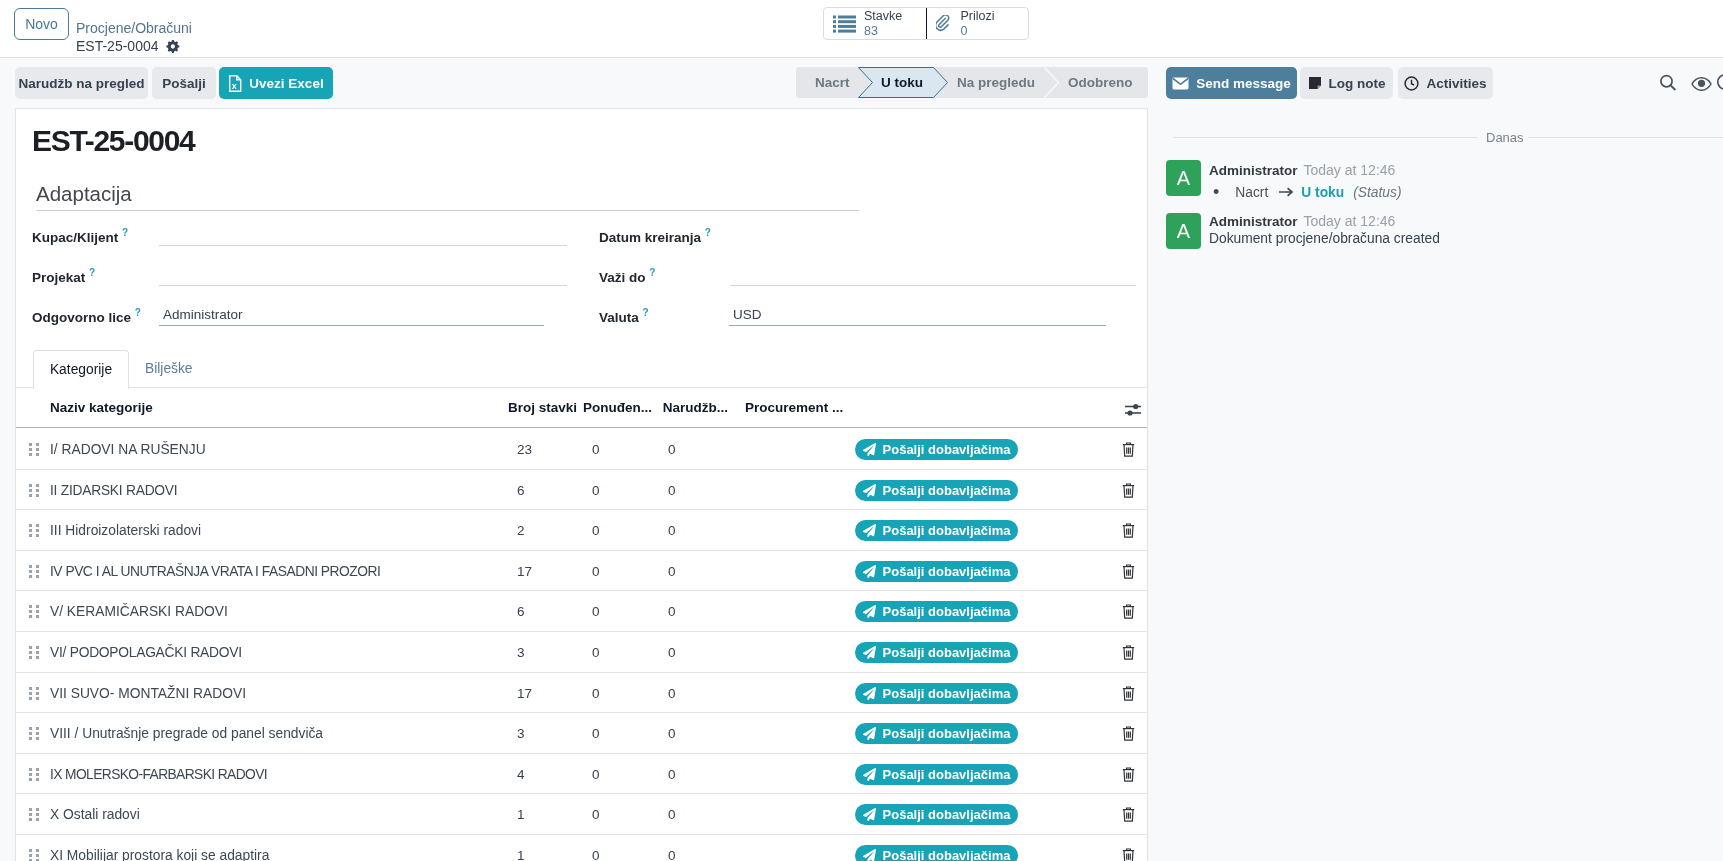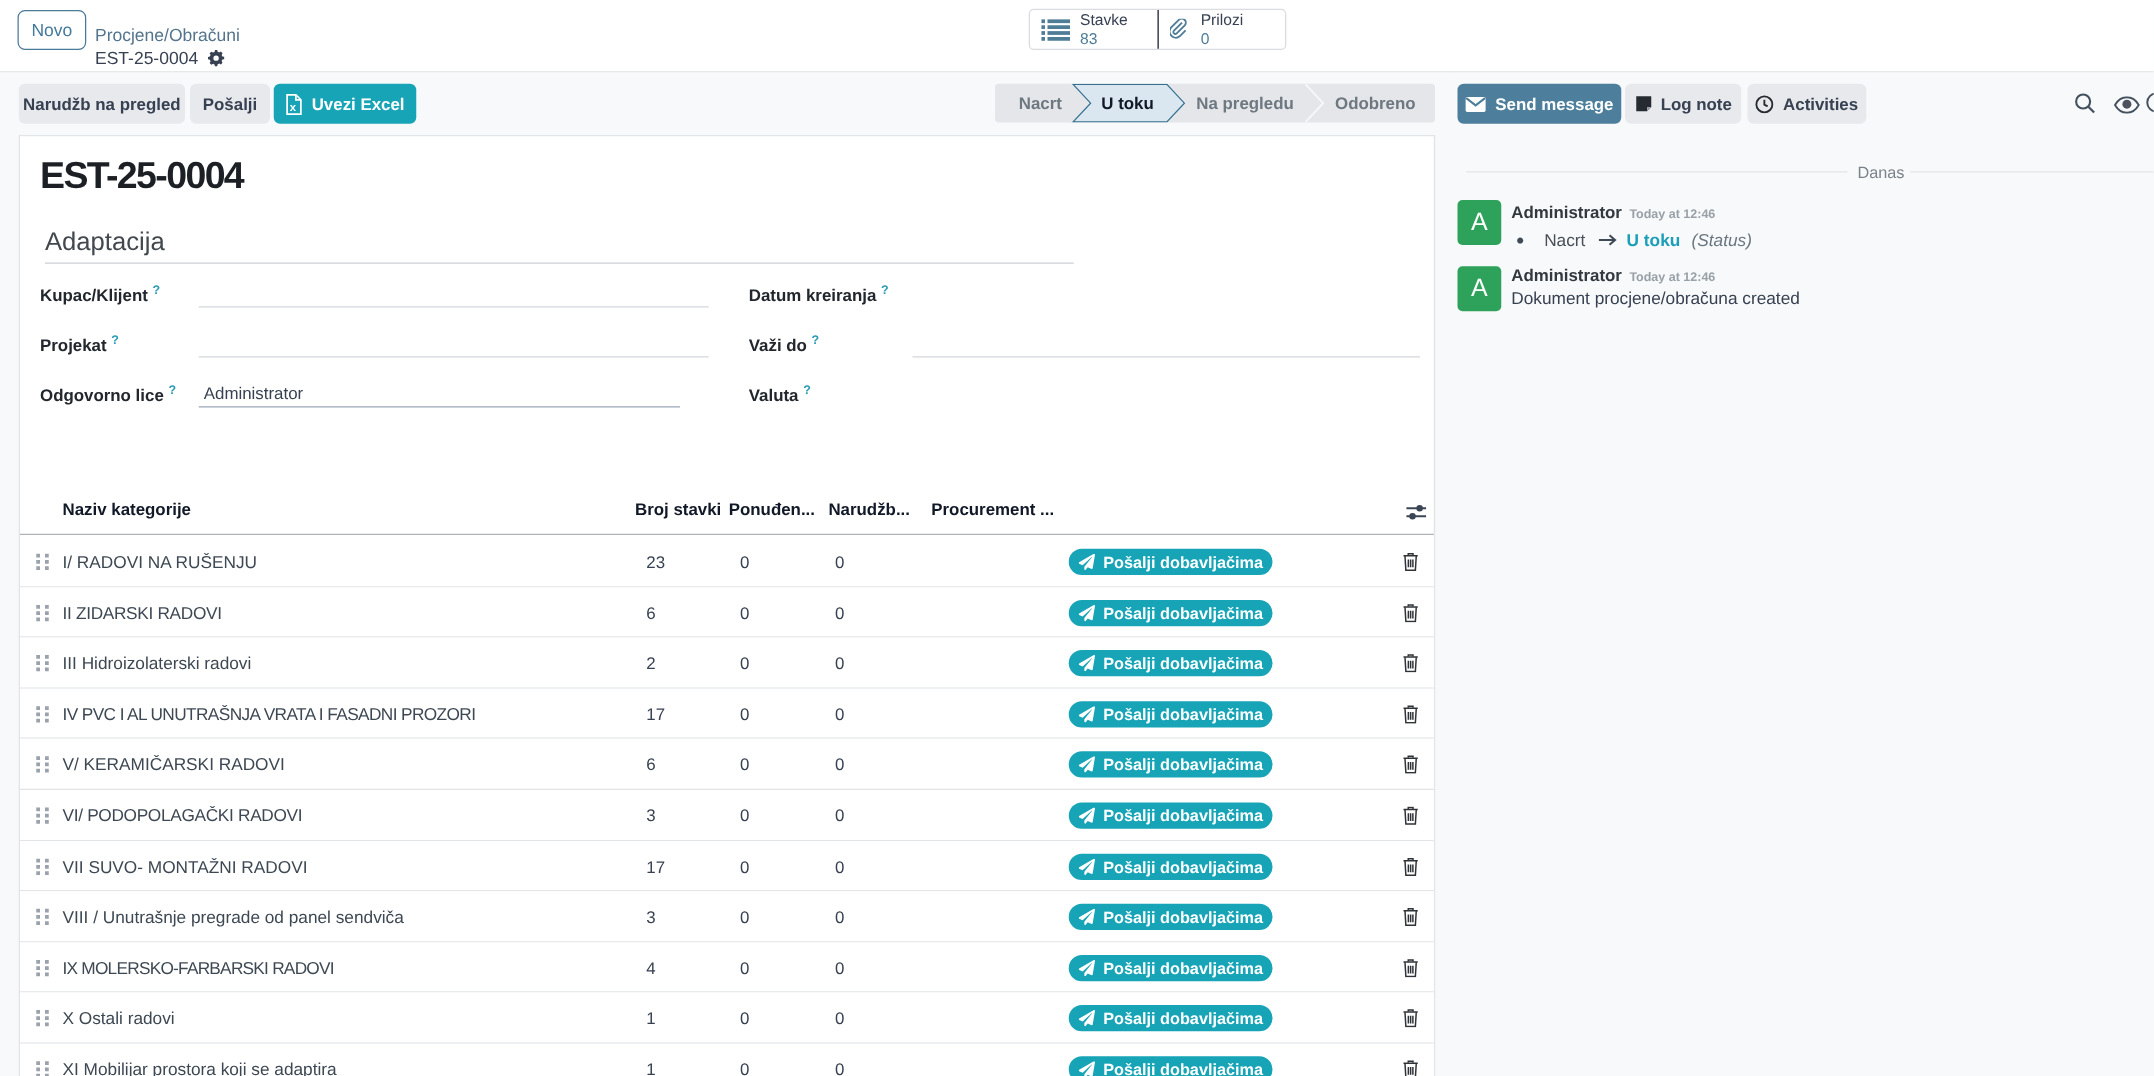--- a/index.html
+++ b/index.html
@@ -59,21 +59,21 @@
 .trash { position:absolute; left:1106px; top:13px; }
 
 
 #chatbtns .btn { top:9px; }
 #danas { position:absolute; left:10px; top:72px; width:550px; height:14px; }
 #danas .l { position:absolute; top:7px; border-top:1px solid #e2e5e8; }
 #danas .t { position:absolute; top:0; left:323px; font-size:13px; color:#7a828c; }
 .msg { position:absolute; left:3px; }
 .avatar { position:absolute; left:0; top:0; width:35px; height:36px; background:#2ea25a; border-radius:4px; color:#fff; font-size:20px; text-align:center; line-height:36px; }
 .mname { position:absolute; left:43px; top:2px; font-size:13.5px; font-weight:bold; color:#32393f; white-space:nowrap; }
-.mtime { font-size:10px; font-weight:bold; color:#98a0a8; margin-left:6px; }
+.mtime { font-size:14px; font-weight:normal; color:#98a0a8; margin-left:6px; }
 .mbody { position:absolute; left:43px; top:20px; font-size:13.8px; color:#374151; white-space:nowrap; }
 </style>
 </head>
 <body>
 
 <div id="topbar">
   <div id="novo">Novo</div>
   <div id="crumbs">
     <div id="crumb1">Procjene/Obračuni</div>
     <div id="crumb2">EST-25-0004 <span id="gear" style="display:inline-flex">
@@ -140,21 +140,26 @@
     <div class="flabel" style="left:16px;top:118px;">Kupac/Klijent <sup>?</sup></div>
     <div class="fline" style="left:143px;top:118px;width:408px;"></div>
     <div class="flabel" style="left:16px;top:158px;">Projekat <sup>?</sup></div>
     <div class="fline" style="left:143px;top:158px;width:408px;"></div>
     <div class="flabel" style="left:16px;top:198px;">Odgovorno lice <sup>?</sup></div>
     <div class="fline dark" style="left:143px;top:198px;width:385px;">Administrator</div>
     <div class="flabel" style="left:583px;top:118px;">Datum kreiranja <sup>?</sup></div>
     <div class="flabel" style="left:583px;top:158px;">Važi do <sup>?</sup></div>
     <div class="fline" style="left:714px;top:158px;width:406px;"></div>
     <div class="flabel" style="left:583px;top:198px;">Valuta <sup>?</sup></div>
-
+    <div class="fline dark" style="left:713px;top:198px;width:377px;">USD</div>
+
+    <div id="tabsrow">
+      <div id="tab1">Kategorije</div>
+      <div id="tab2">Bilješke</div>
+    </div>
 
     <div id="thead">
       <div style="left:34px;">Naziv kategorije</div>
       <div style="left:481px;width:80px;text-align:right;white-space:nowrap;">Broj stavki</div>
       <div style="left:556px;width:80px;text-align:right;white-space:nowrap;">Ponuđen...</div>
       <div style="left:632px;width:80px;text-align:right;white-space:nowrap;">Narudžb...</div>
       <div style="left:729px;">Procurement ...</div>
       <div style="left:1109px;top:15px;" id="ic-sliders"><svg width="16" height="14" viewBox="0 0 16 14">
             <g stroke="#3a4654" stroke-width="1.6">
               <path d="M0 3.5h16"></path>

